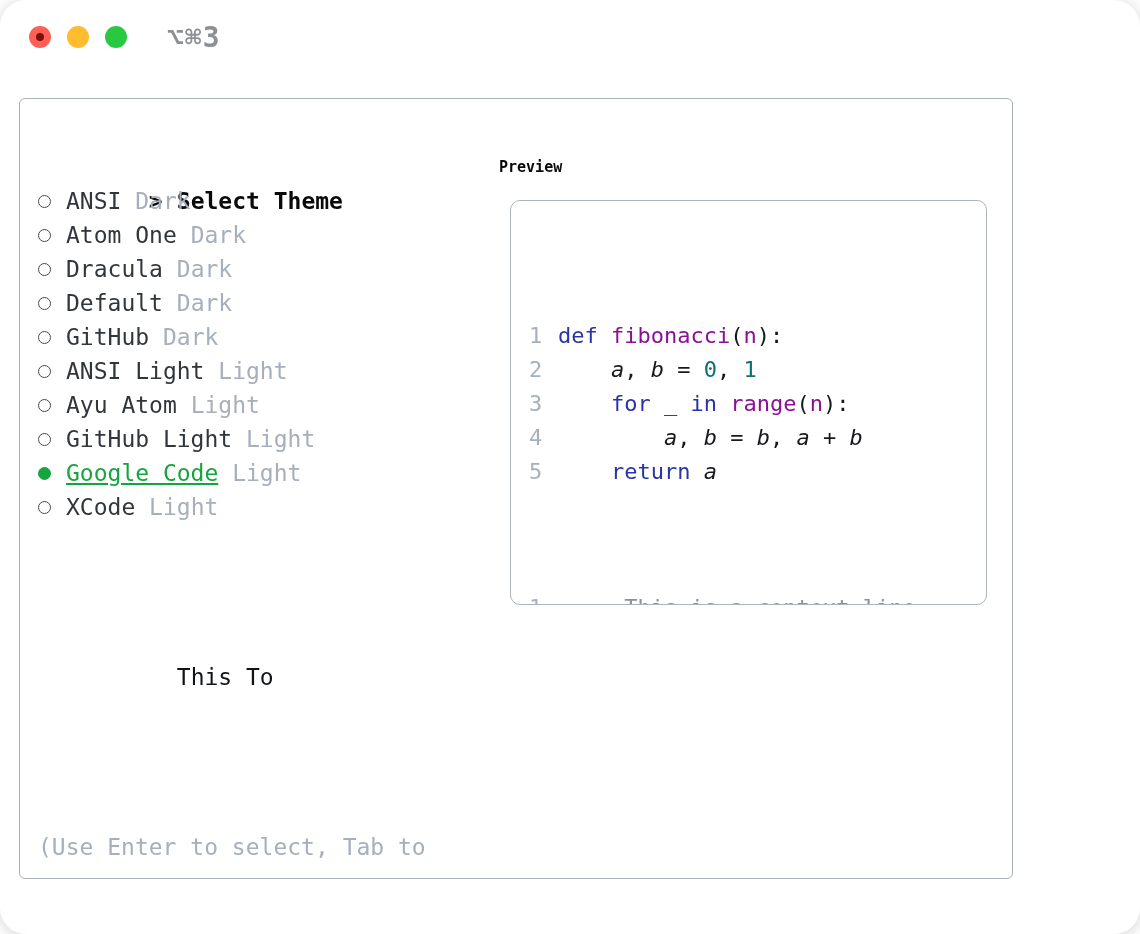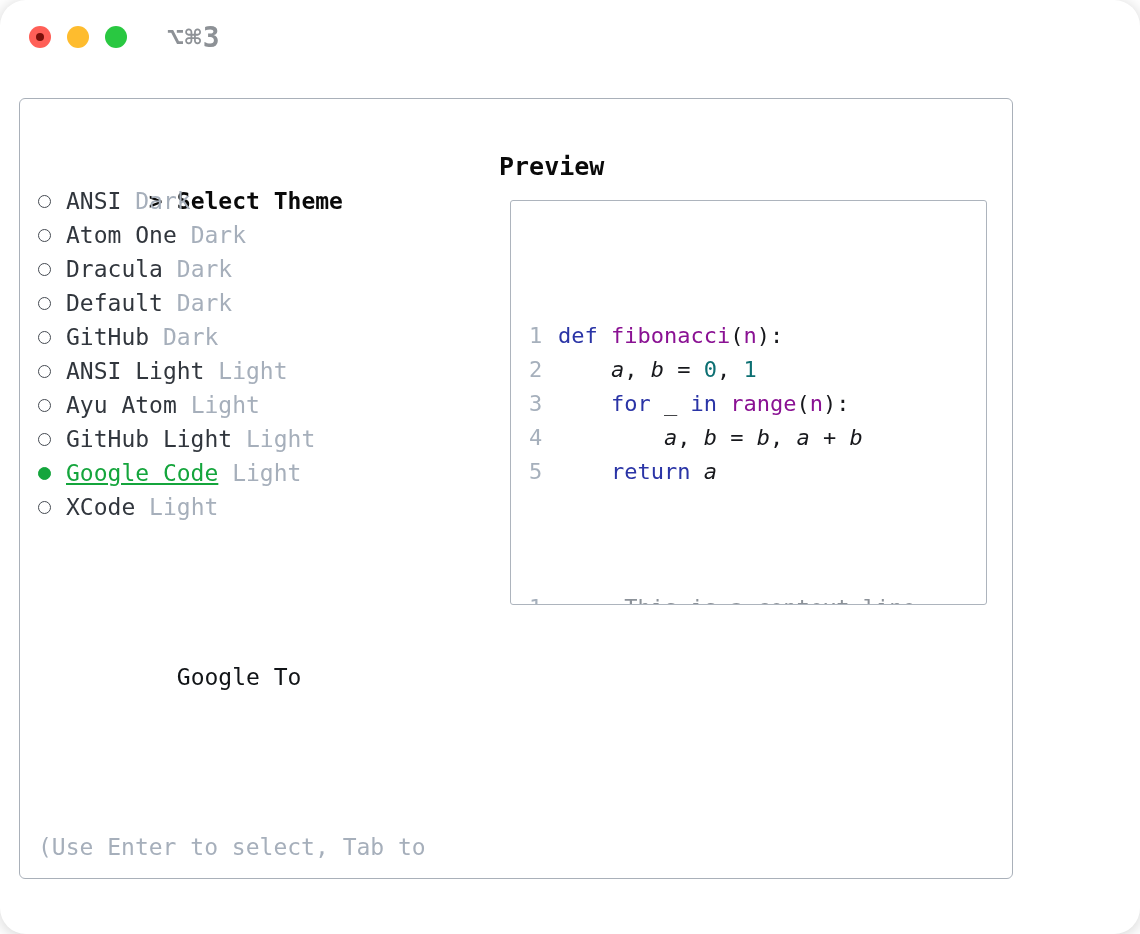--- a/index.html
+++ b/index.html
@@ -29,23 +29,23 @@
   .nm{color:var(--text-dark,#31363d);margin-top:41px;}
   .vr{color:var(--muted,#a6afbb);}
   .row.selected .nm{color:var(--accent-green,#14a53c);text-decoration:underline;}
   .circle{display:inline-block;width:13px;height:13px;box-sizing:border-box;border-radius:50%;
           border:1.8px solid #454a52;vertical-align:1px;}
   .circle.filled{border-color:var(--accent-green,#14a53c);background:var(--accent-green,#14a53c);}
   #hint{position:absolute;left:18px;top:663px;font-size:23px;line-height:34px;
         color:var(--muted,#a6afbb);white-space:pre;}
   
   .preview-header{position:absolute;left:479px;top:51px;height:34px;line-height:34px;
-                  font-size:25px;font-weight:700;color:var(--header-black,#0a0a0a);}
+                  font-size:15px;font-weight:700;color:var(--header-black,#0a0a0a);}
   .preview-box{position:absolute;left:490px;top:101px;width:477px;height:405px;box-sizing:border-box;
-               border:1.5px solid var(--box-border,#adb4bd);border-radius:3px;background:#fff;
+               border:1.5px solid var(--box-border,#adb4bd);border-radius:10px;background:#fff;
                padding:50px 0 0 18px;font-size:22px;line-height:34px;white-space:pre;overflow:hidden;}
   .cl{height:34px;color:var(--code-plain,#17181c);}
   .ln{display:inline-block;width:29px;color:var(--line-number,#a6b0bc);}
   .tk-kw{color:var(--keyword-blue,#2a34a6);}
   .tk-fn{color:var(--function-purple,#8a1193);}
   .tk-nu{color:var(--number-teal,#0c6f72);}
   .tk-pl{color:var(--code-plain,#17181c);}
   .tk-id{color:var(--code-plain,#17181c);font-style:italic;}
   #diff-lines{margin-top:34px;}
   .diff-context{color:var(--context-gray,#8c9299);}
@@ -76,21 +76,21 @@
           <div class="row item"><span class="marker"><span class="circle"></span></span><span class="nm">ANSI Light</span><span class="vr"> Light</span></div>
           <div class="row item"><span class="marker"><span class="circle"></span></span><span class="nm">Ayu Atom</span><span class="vr"> Light</span></div>
           <div class="row item"><span class="marker"><span class="circle"></span></span><span class="nm">GitHub Light</span><span class="vr"> Light</span></div>
           <div class="row item selected"><span class="marker"><span class="circle filled"></span></span><span class="nm">Google Code</span><span class="vr"> Light</span></div>
           <div class="row item"><span class="marker"><span class="circle"></span></span><span class="nm">XCode</span><span class="vr"> Light</span></div>
         </div>
     </div>
 
     <div id="apply-block" class="col-block">
       <div class="row">
-        <span class="marker"></span><span class="hdr2">Google To</span>
+        <span class="marker"></span><span class="hdr2">This To</span>
       </div>
     </div>
 
     <div id="hint">
       <div>(Use Enter to select, Tab to</div>
       <div>change focus)</div>
     </div>
 
     <div class="preview-header">Preview</div>
 

